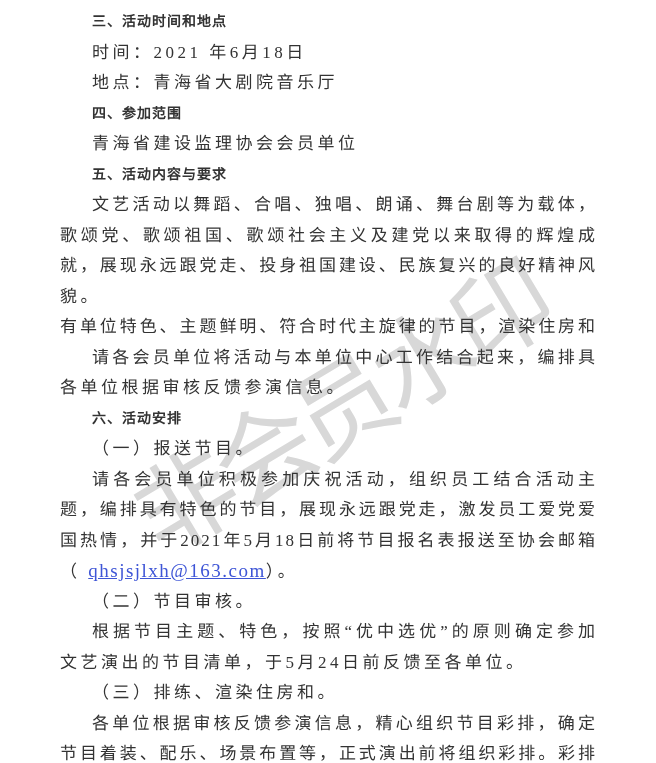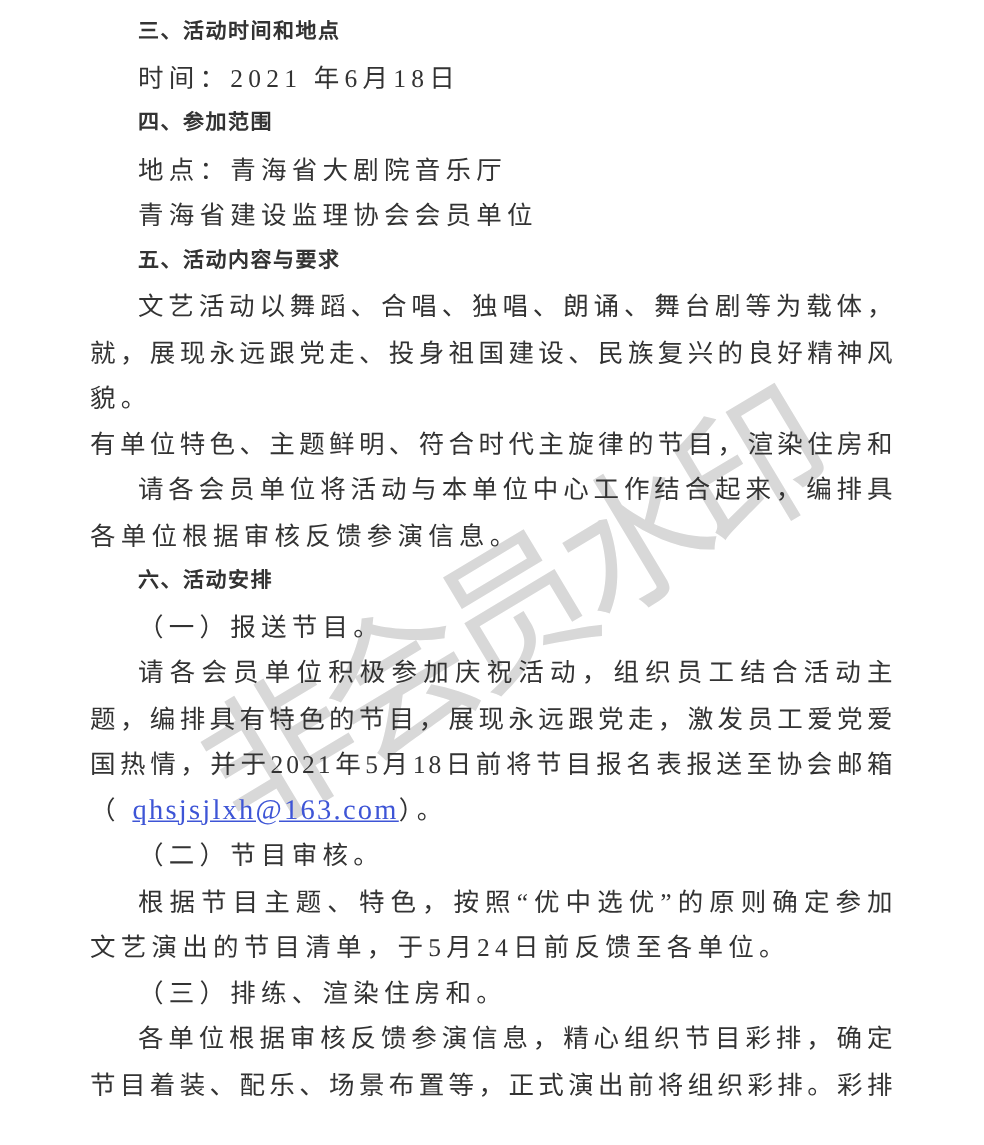--- a/index.html
+++ b/index.html
@@ -68,25 +68,26 @@
   }
 </style>
 </head>
 <body>
 
 <div class="page">
   <div class="watermark">非会员水印</div>
   <div class="content" id="content">
       <div class="line heading indent">三、活动时间和地点</div>
       <div class="line indent">时间：2021 年6月18日</div>
+      <div class="line indent">地点：青海省大剧院音乐厅</div>
       <div class="line heading indent">四、参加范围</div>
-      <div class="line indent">地点：青海省大剧院音乐厅</div>
       <div class="line indent">青海省建设监理协会会员单位</div>
       <div class="line heading indent">五、活动内容与要求</div>
       <div class="line indent justify">文艺活动以舞蹈、合唱、独唱、朗诵、舞台剧等为载体，</div>
+      <div class="line justify">歌颂党、歌颂祖国、歌颂社会主义及建党以来取得的辉煌成</div>
       <div class="line justify">就，展现永远跟党走、投身祖国建设、民族复兴的良好精神风</div>
       <div class="line">貌。</div>
       <div class="line justify">有单位特色、主题鲜明、符合时代主旋律的节目，渲染住房和</div>
       <div class="line indent justify">请各会员单位将活动与本单位中心工作结合起来，编排具</div>
       <div class="line">各单位根据审核反馈参演信息。</div>
       <div class="line heading indent">六、活动安排</div>
       <div class="line indent">（一）报送节目。</div>
       <div class="line indent justify">请各会员单位积极参加庆祝活动，组织员工结合活动主</div>
       <div class="line justify">题，编排具有特色的节目，展现永远跟党走，激发员工爱党爱</div>
       <div class="line justify">国热情，并于2021年5月18日前将节目报名表报送至协会邮箱</div>

